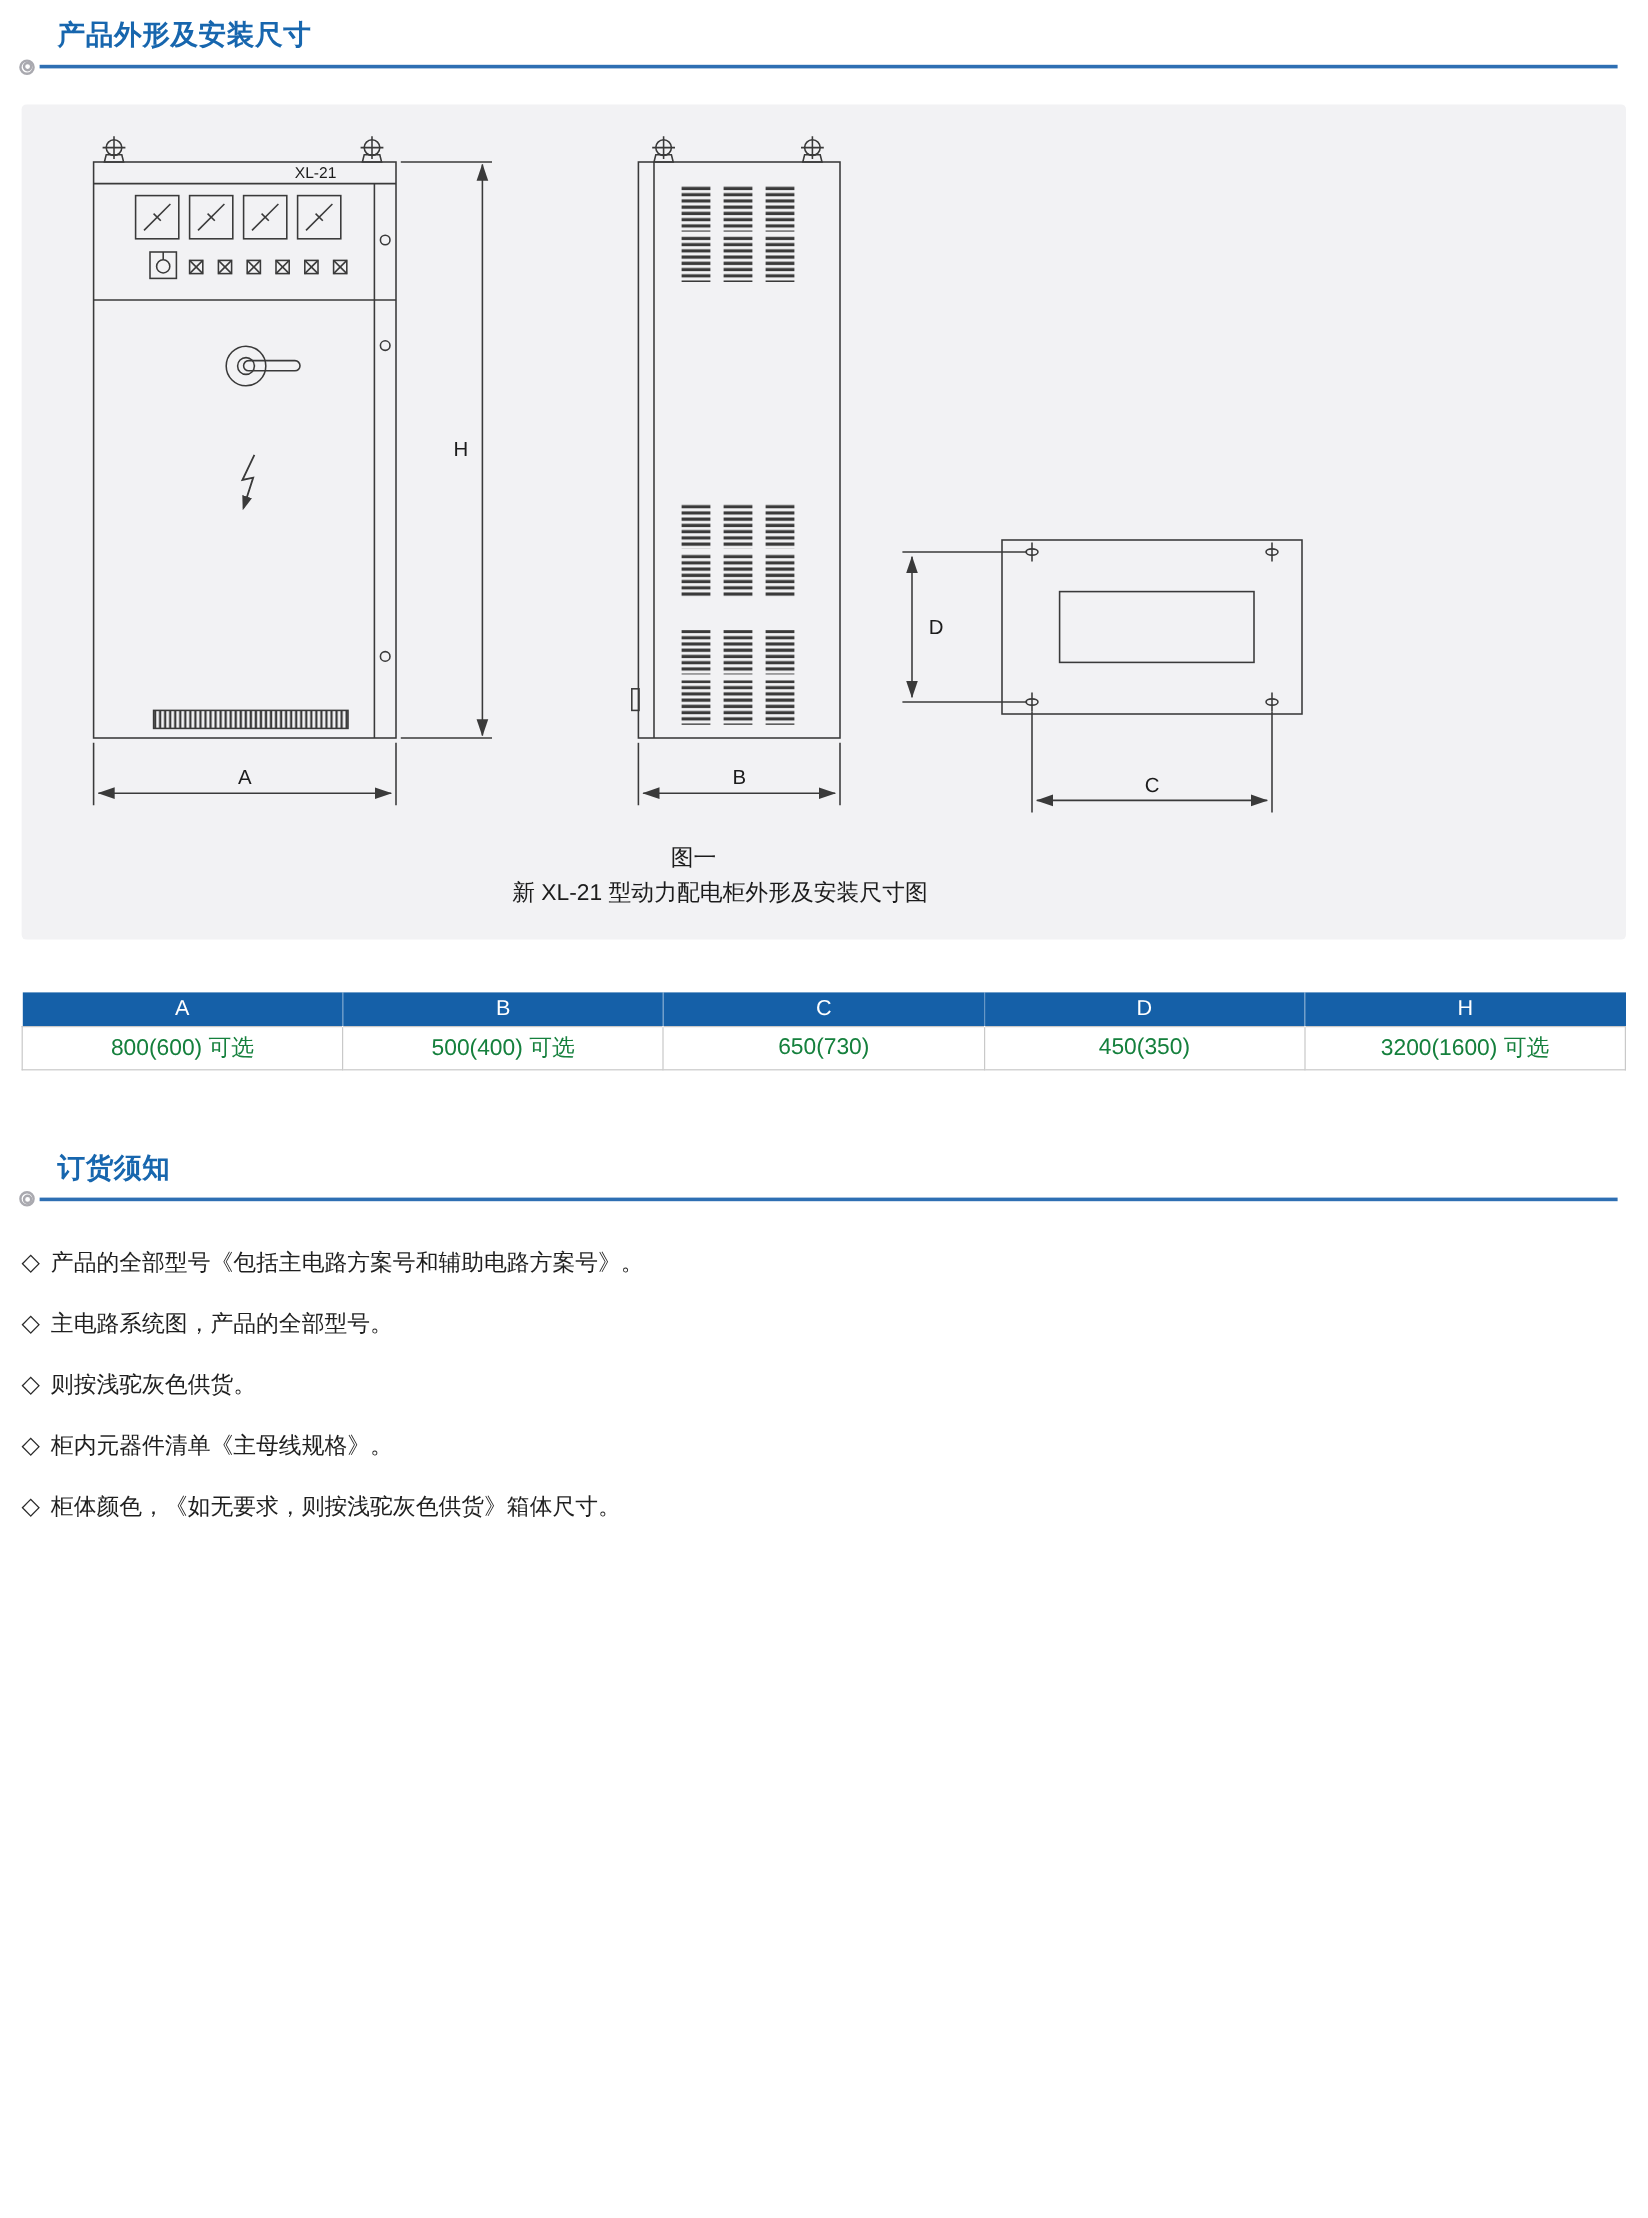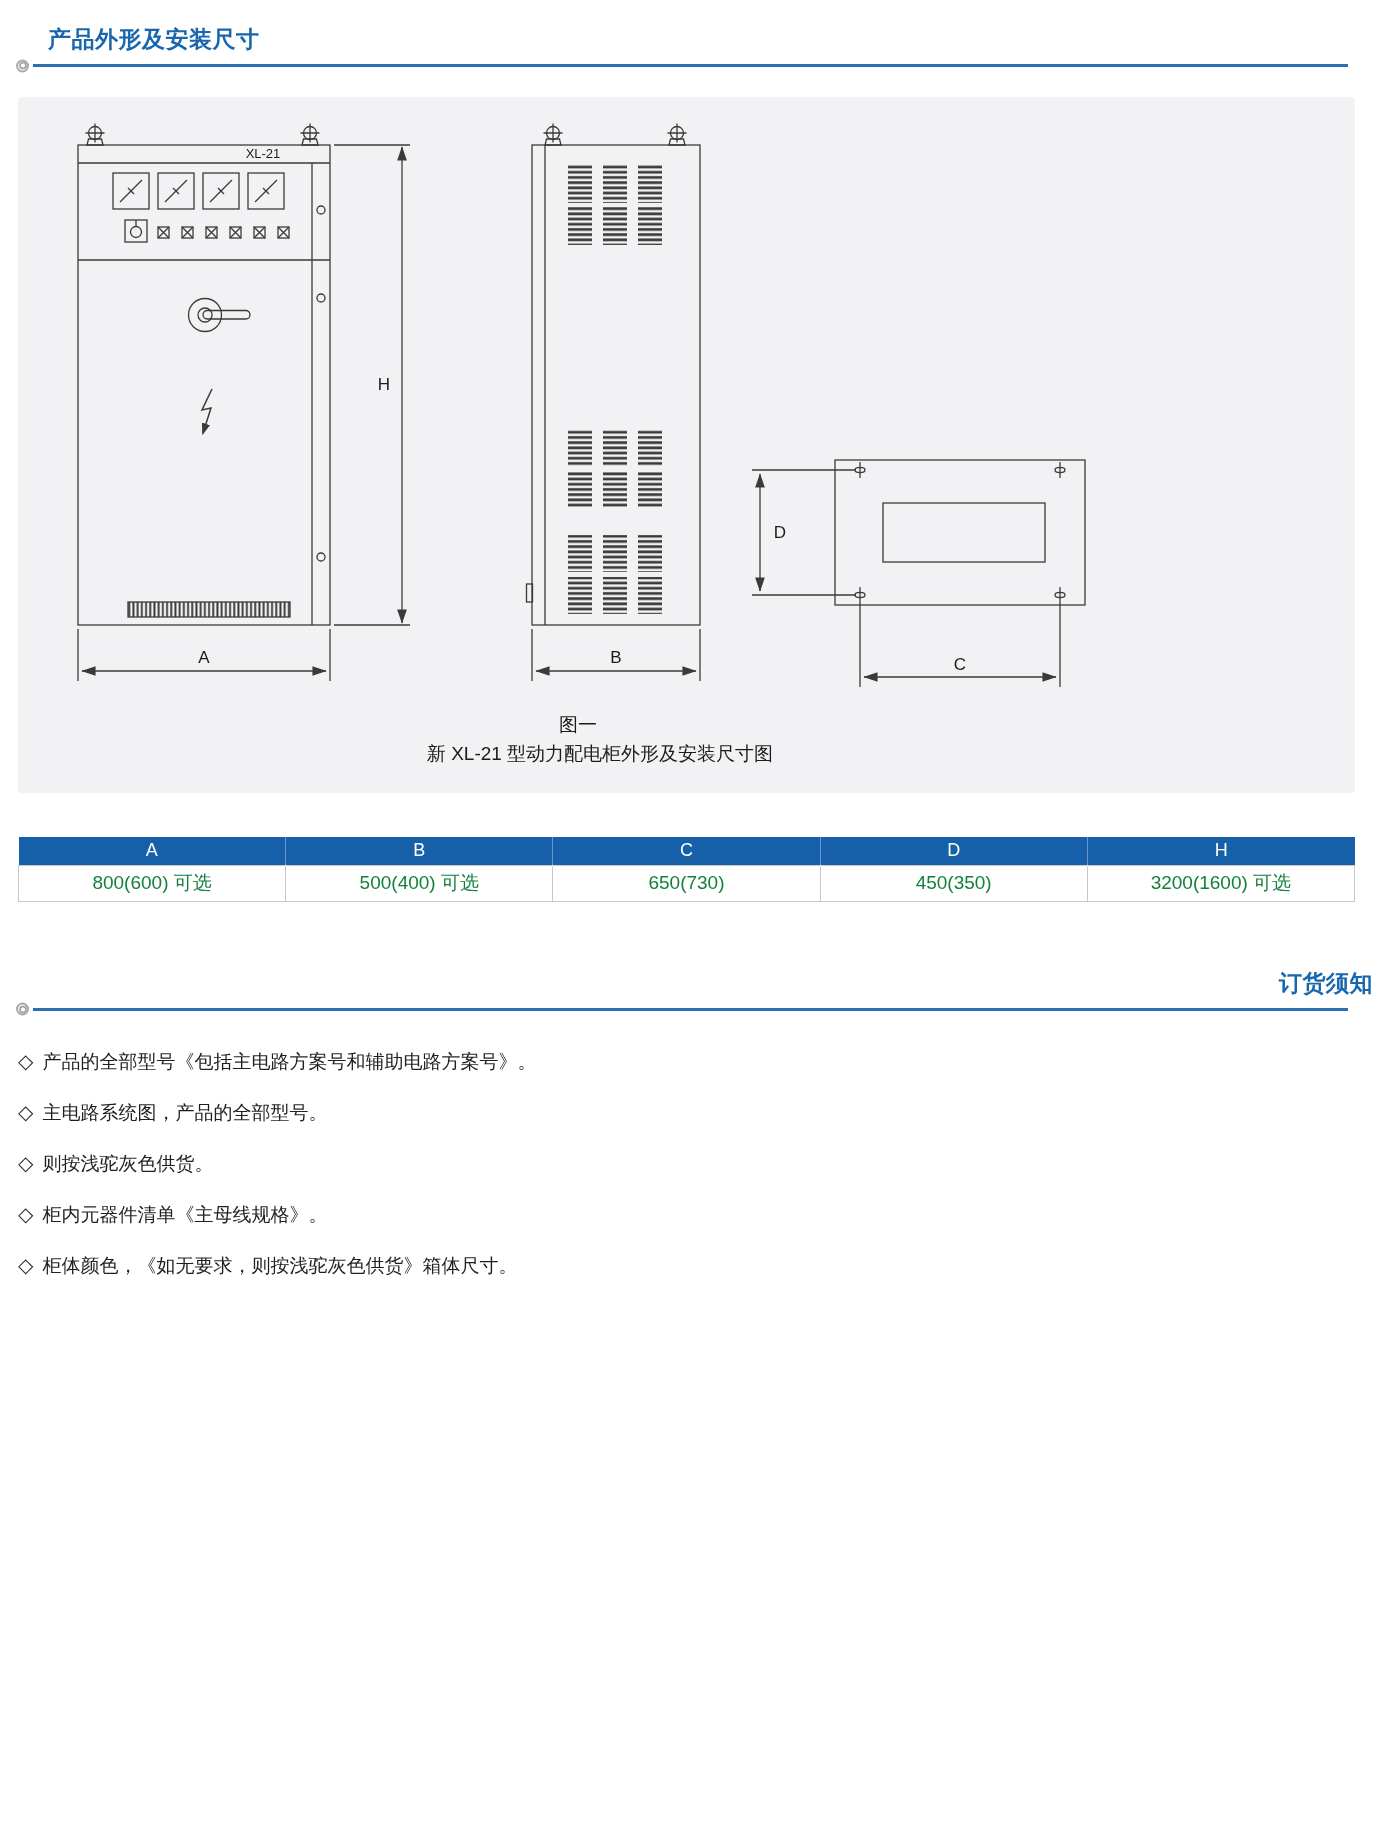--- a/index.html
+++ b/index.html
@@ -5,22 +5,22 @@
   :root{
     --accent:#1766ae; --rule:#2e6fb3; --table-header:#1560a8;
     --panel:#f2f2f4; --ink:#3a3a3a;
   }
   *{box-sizing:border-box;}
   html,body{margin:0;padding:0;}
   body{
     width:1373px; min-height:1848px; background:#ffffff;
     font-family:"Liberation Sans","DejaVu Sans",sans-serif; color:#1f1f1f;
   }
-  .sec-header{position:relative; margin-top:24px;}
-  .sec-header.second{margin-top:66px;text-align:right;}
+  .sec-header{position:relative; margin-top:14px;}
+  .sec-header.second{margin-top:66px;}
   .sec-title{margin:0 0 9px 48px; font-size:23px; font-weight:bold; color:var(--accent); letter-spacing:0.5px;}
   .sec-rule{position:relative; height:3px; background:var(--rule); margin:0 25px 0 33px;}
   .ring{position:absolute; left:-17px; top:50%; transform:translateY(-50%);
         width:13px; height:13px; border:2px solid #a9a9af; border-radius:50%; background:#fff; z-index:2;
         display:flex; align-items:center; justify-content:center;}
   .ring::before{content:""; width:4px; height:4px; border:2px solid #a9a9af; border-radius:50%;}
   .panel{margin:30px 18px 0; height:696px; background:var(--panel); border-radius:4px; overflow:hidden;}
   #tech-svg{display:block; width:1337px; height:696px;}
   .ink{stroke:var(--ink); fill:none; stroke-width:1.3;}
   #tech-svg text{stroke:none; fill:#1c1c1c; font-family:"Liberation Sans","DejaVu Sans",sans-serif;}

